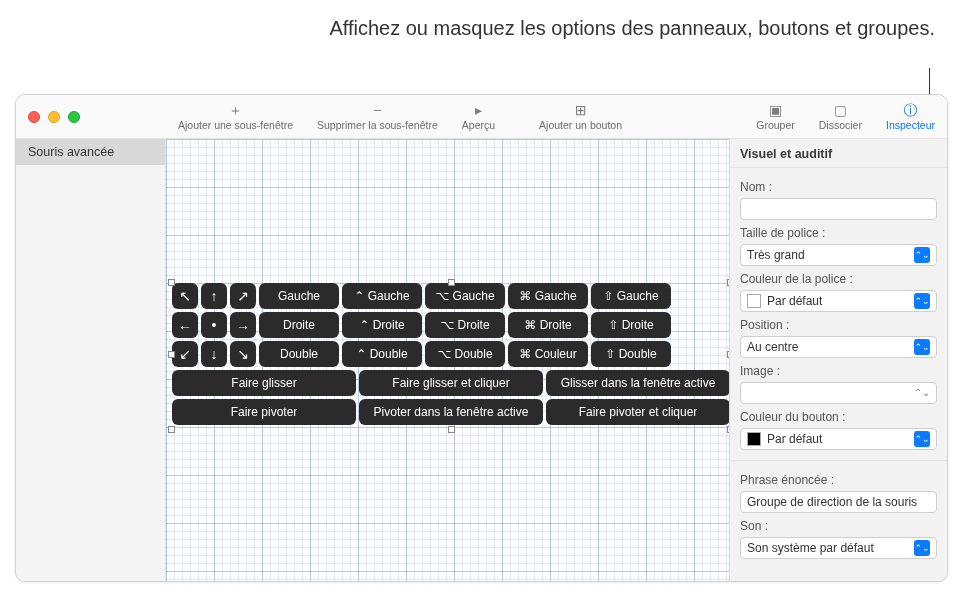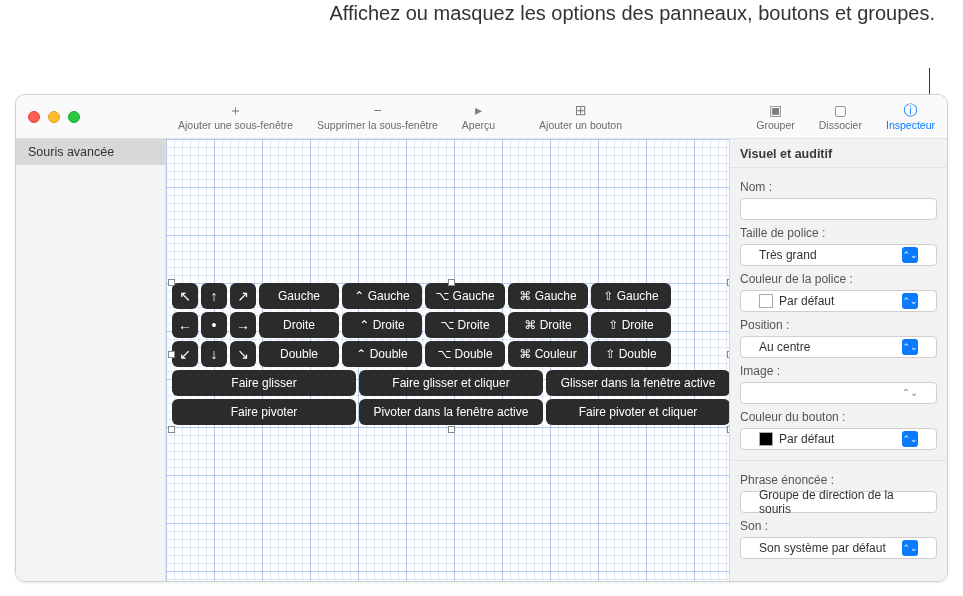--- a/index.html
+++ b/index.html
@@ -7,21 +7,21 @@
     font-family: -apple-system, "Helvetica Neue", Arial, sans-serif;
     font-size: 12px;
     background: #fff;
     width: 963px;
     height: 596px;
     position: relative;
     color: #333;
   }
   .callout {
     position: absolute;
-    top: 0;
+    top: 15px;
     right: 28px;
     text-align: right;
     font-size: 20px;
     line-height: 1.35;
     color: #333;
   }
   .callout-line {
     position: absolute;
     right: 33px;
     top: 68px;
@@ -182,21 +182,21 @@
   .insp-label {
     color: #555;
     margin: 6px 0 4px;
   }
   .insp-input, .insp-select {
     width: 100%;
     height: 22px;
     border: 1px solid #cfcfcf;
     border-radius: 4px;
     background: #fff;
-    padding: 0 18px;
+    padding: 0 6px;
     font-size: 12px;
     display: flex;
     align-items: center;
     justify-content: space-between;
     color: #333;
   }
   .insp-select .chev {
     width: 16px; height: 16px;
     background: #0a7aff;
     border-radius: 3px;

